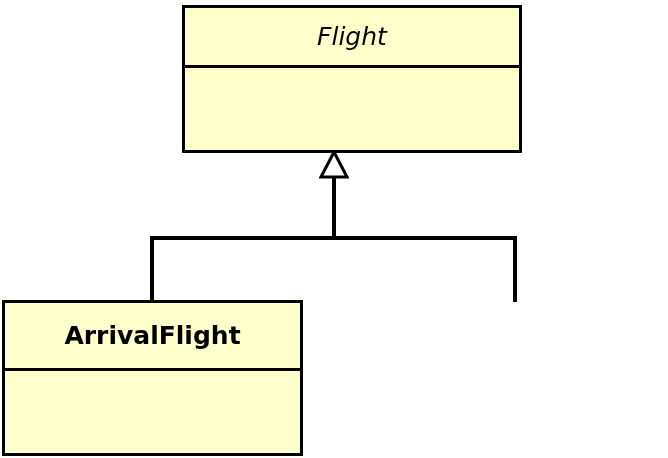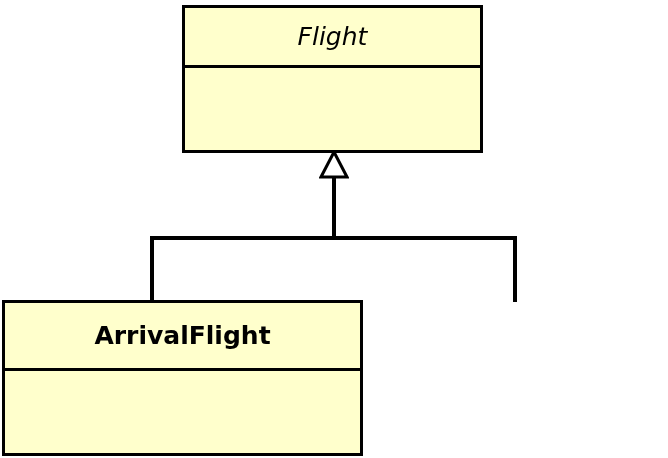--- a/index.html
+++ b/index.html
@@ -55,30 +55,30 @@
   }
   .concrete .uml-name-text {
     font-style: normal;
     font-weight: 700;
   }
 
   
   #class-flight {
     left: 182px;
     top: 5px;
-    width: 301px;
+    width: 340px;
     height: 148px;
   }
   #class-flight .uml-name-compartment { height: 60px; }
 
   
   #class-arrival-flight {
     left: 2px;
     top: 300px;
-    width: 361px;
+    width: 301px;
     height: 156px;
   }
   #class-arrival-flight .uml-name-compartment { height: 68px; }
 
   #class-departual-flight {
     left: 363px;
     top: 300px;
     width: 301px;
     height: 156px;
   }

